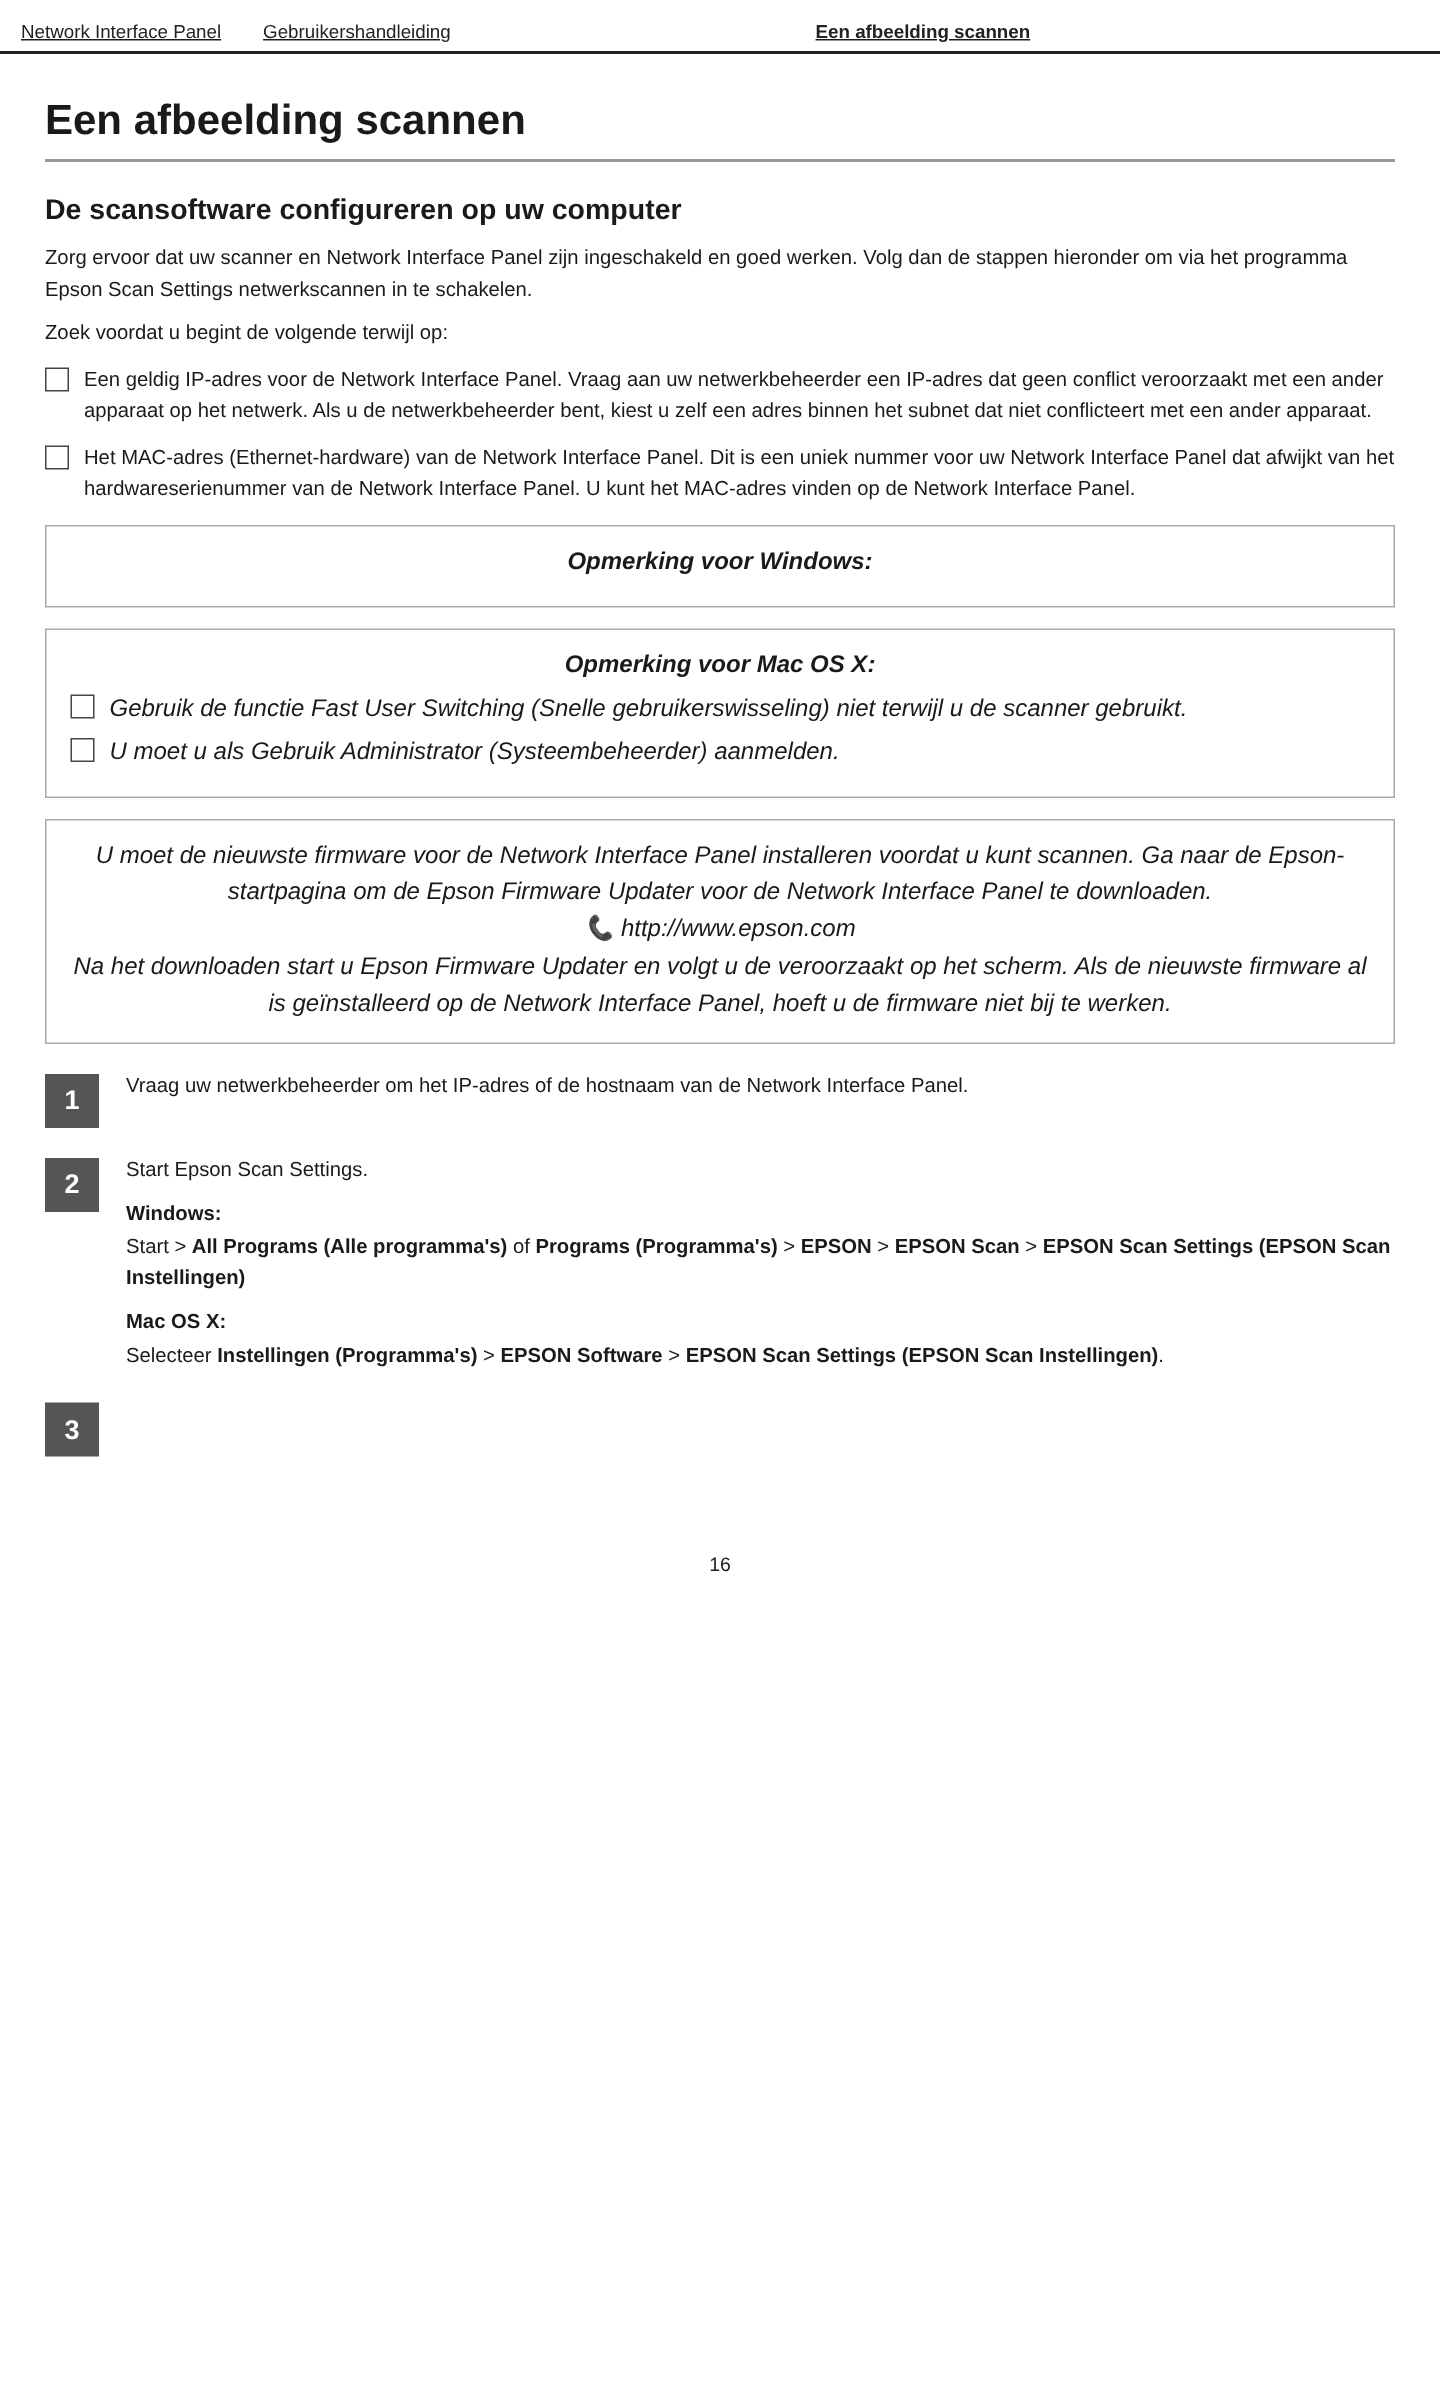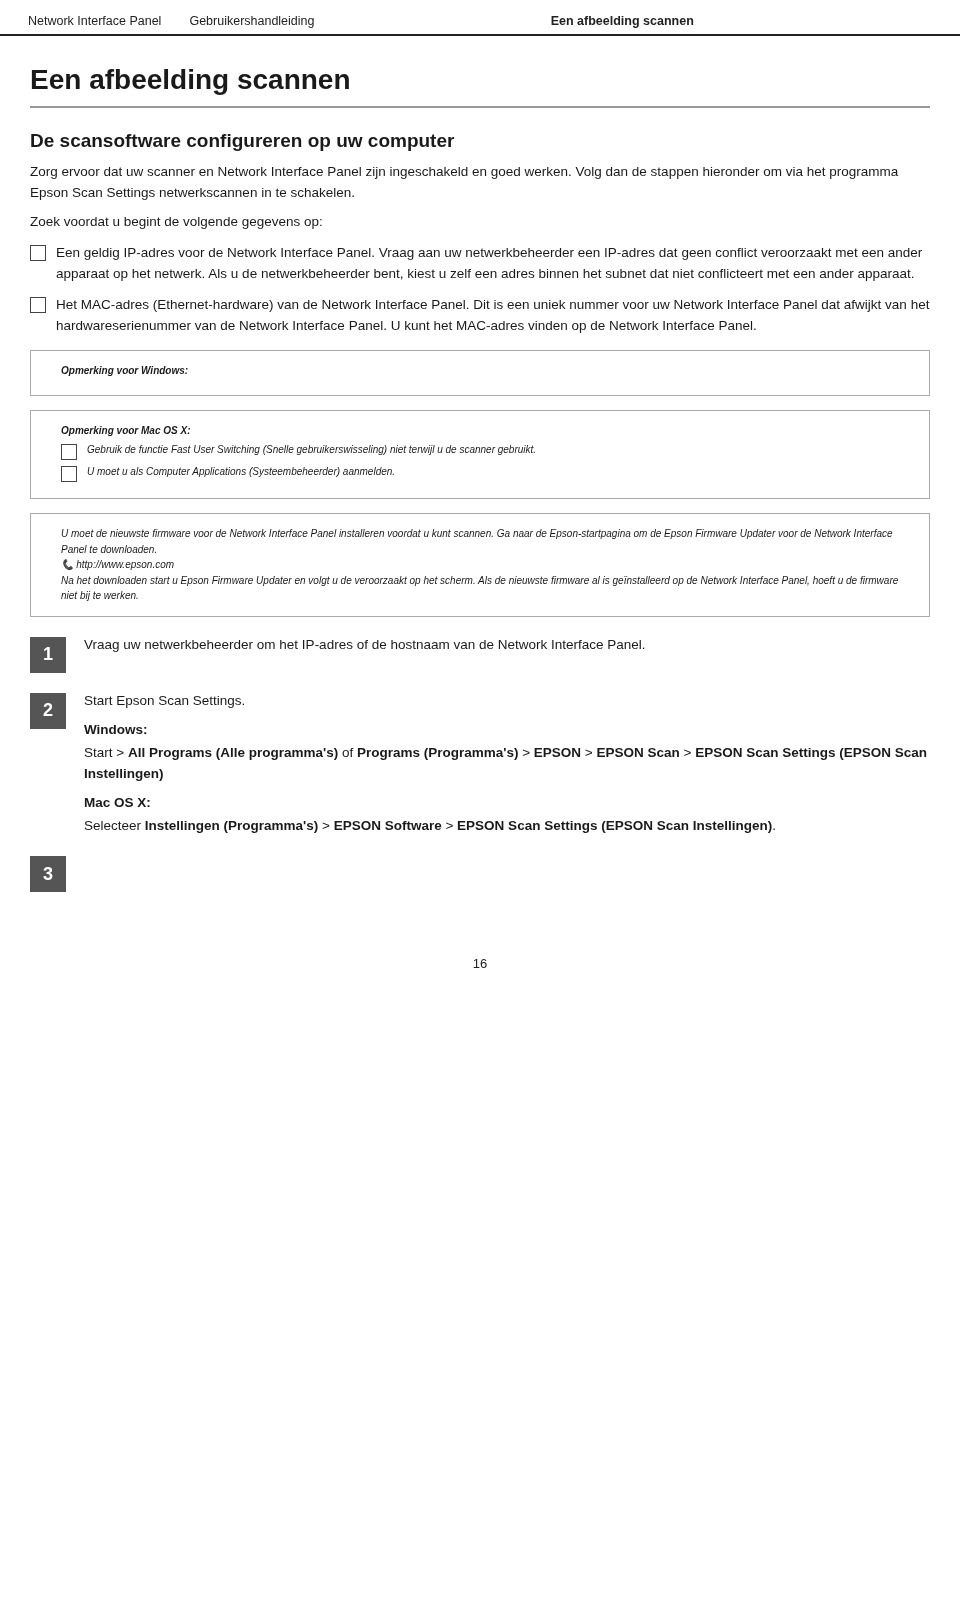--- a/index.html
+++ b/index.html
@@ -9,22 +9,23 @@
       color: #1a1a1a;
       background: #fff;
       width: 960px;
       min-height: 1600px;
     }
 
     .page-header {
       display: flex;
       justify-content: space-between;
       align-items: flex-start;
-      padding: 14px 30px 6px 28px;
+      padding: 14px 30px 6px 14px;
       border-bottom: 2px solid #222;
+      text-decoration: underline;
     }
 
     .header-left {
       display: flex;
       gap: 28px;
       font-size: 12.5px;
       color: #222;
     }
 
     .header-center {
@@ -84,24 +85,25 @@
       margin-top: 2px;
       margin-right: 10px;
     }
 
     .check-list li .text-block {
       flex: 1;
     }
 
     .note-box {
       border: 1px solid #aaa;
-      padding: 12px 30px;
+      padding: 12px 16px;
       margin: 14px 0;
-      font-size: 10px;
-      line-height: 1.55;
+      font-size: 16px;
+      line-height: 1.55;
+      text-align: center;
     }
 
     .note-box .note-title {
       font-weight: bold;
       font-style: italic;
       margin-bottom: 4px;
     }
 
     .note-box .note-body {
       font-style: italic;
@@ -187,21 +189,21 @@
 </div>
 
 <div class="page-content">
 
   <h1 class="chapter-title">Een afbeelding scannen</h1>
 
   <h2 class="section-title">De scansoftware configureren op uw computer</h2>
 
   <p class="intro-text">Zorg ervoor dat uw scanner en Network Interface Panel zijn ingeschakeld en goed werken. Volg dan de stappen hieronder om via het programma Epson Scan Settings netwerkscannen in te schakelen.</p>
 
-  <p class="intro-text">Zoek voordat u begint de volgende gegevens op:</p>
+  <p class="intro-text">Zoek voordat u begint de volgende terwijl op:</p>
 
   <ul class="check-list">
     <li>
       <span class="check-icon"></span>
       <div class="text-block">
         <span>Een geldig IP-adres voor de Network Interface Panel. </span><span>Vraag aan uw netwerkbeheerder een IP-adres dat geen conflict veroorzaakt met een ander apparaat op het netwerk. Als u de netwerkbeheerder bent, kiest u zelf een adres binnen het subnet dat niet conflicteert met een ander apparaat.</span>
       </div>
     </li>
     <li>
       <span class="check-icon"></span>
@@ -216,21 +218,21 @@
   </div>
 
   <div class="note-box">
     <div class="note-title">Opmerking voor Mac OS X:</div>
     <div class="note-item">
       <span class="check-icon"></span>
       <span class="italic">Gebruik de functie Fast User Switching (Snelle gebruikerswisseling) niet terwijl u de scanner gebruikt.</span>
     </div>
     <div class="note-item">
       <span class="check-icon"></span>
-      <span class="italic">U moet u als Computer Applications (Systeembeheerder) aanmelden.</span>
+      <span class="italic">U moet u als Gebruik Administrator (Systeembeheerder) aanmelden.</span>
     </div>
   </div>
 
   <div class="note-box">
     <div class="note-body">
       <span class="italic">U moet de nieuwste firmware voor de Network Interface Panel installeren voordat u kunt scannen. Ga naar de Epson-startpagina om de Epson Firmware Updater voor de Network Interface Panel te downloaden.</span><br>
       <span class="italic">📞 </span><span class="italic link-text">http://www.epson.com</span><br>
       <span class="italic">Na het downloaden start u Epson Firmware Updater en volgt u de veroorzaakt op het scherm. Als de nieuwste firmware al is geïnstalleerd op de Network Interface Panel, hoeft u de firmware niet bij te werken.</span>
     </div>
   </div>

